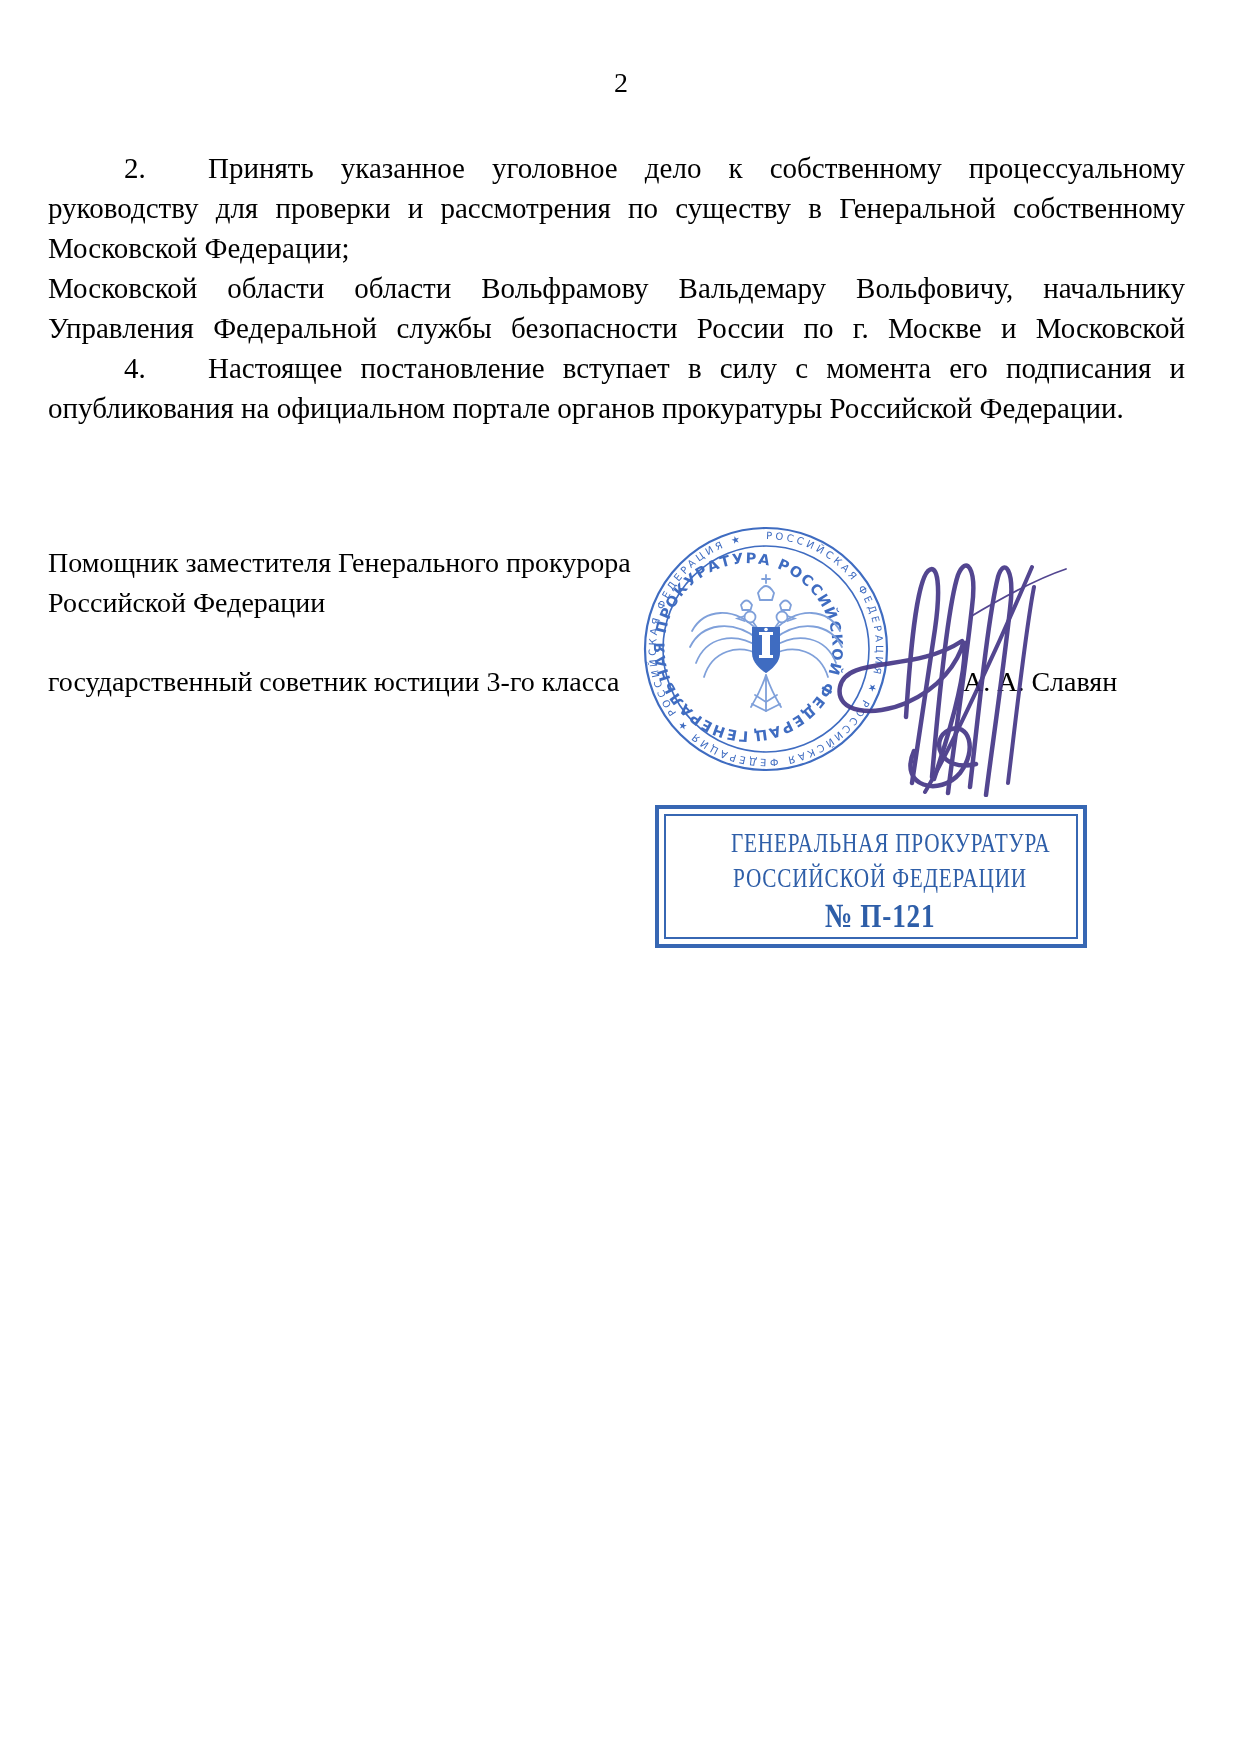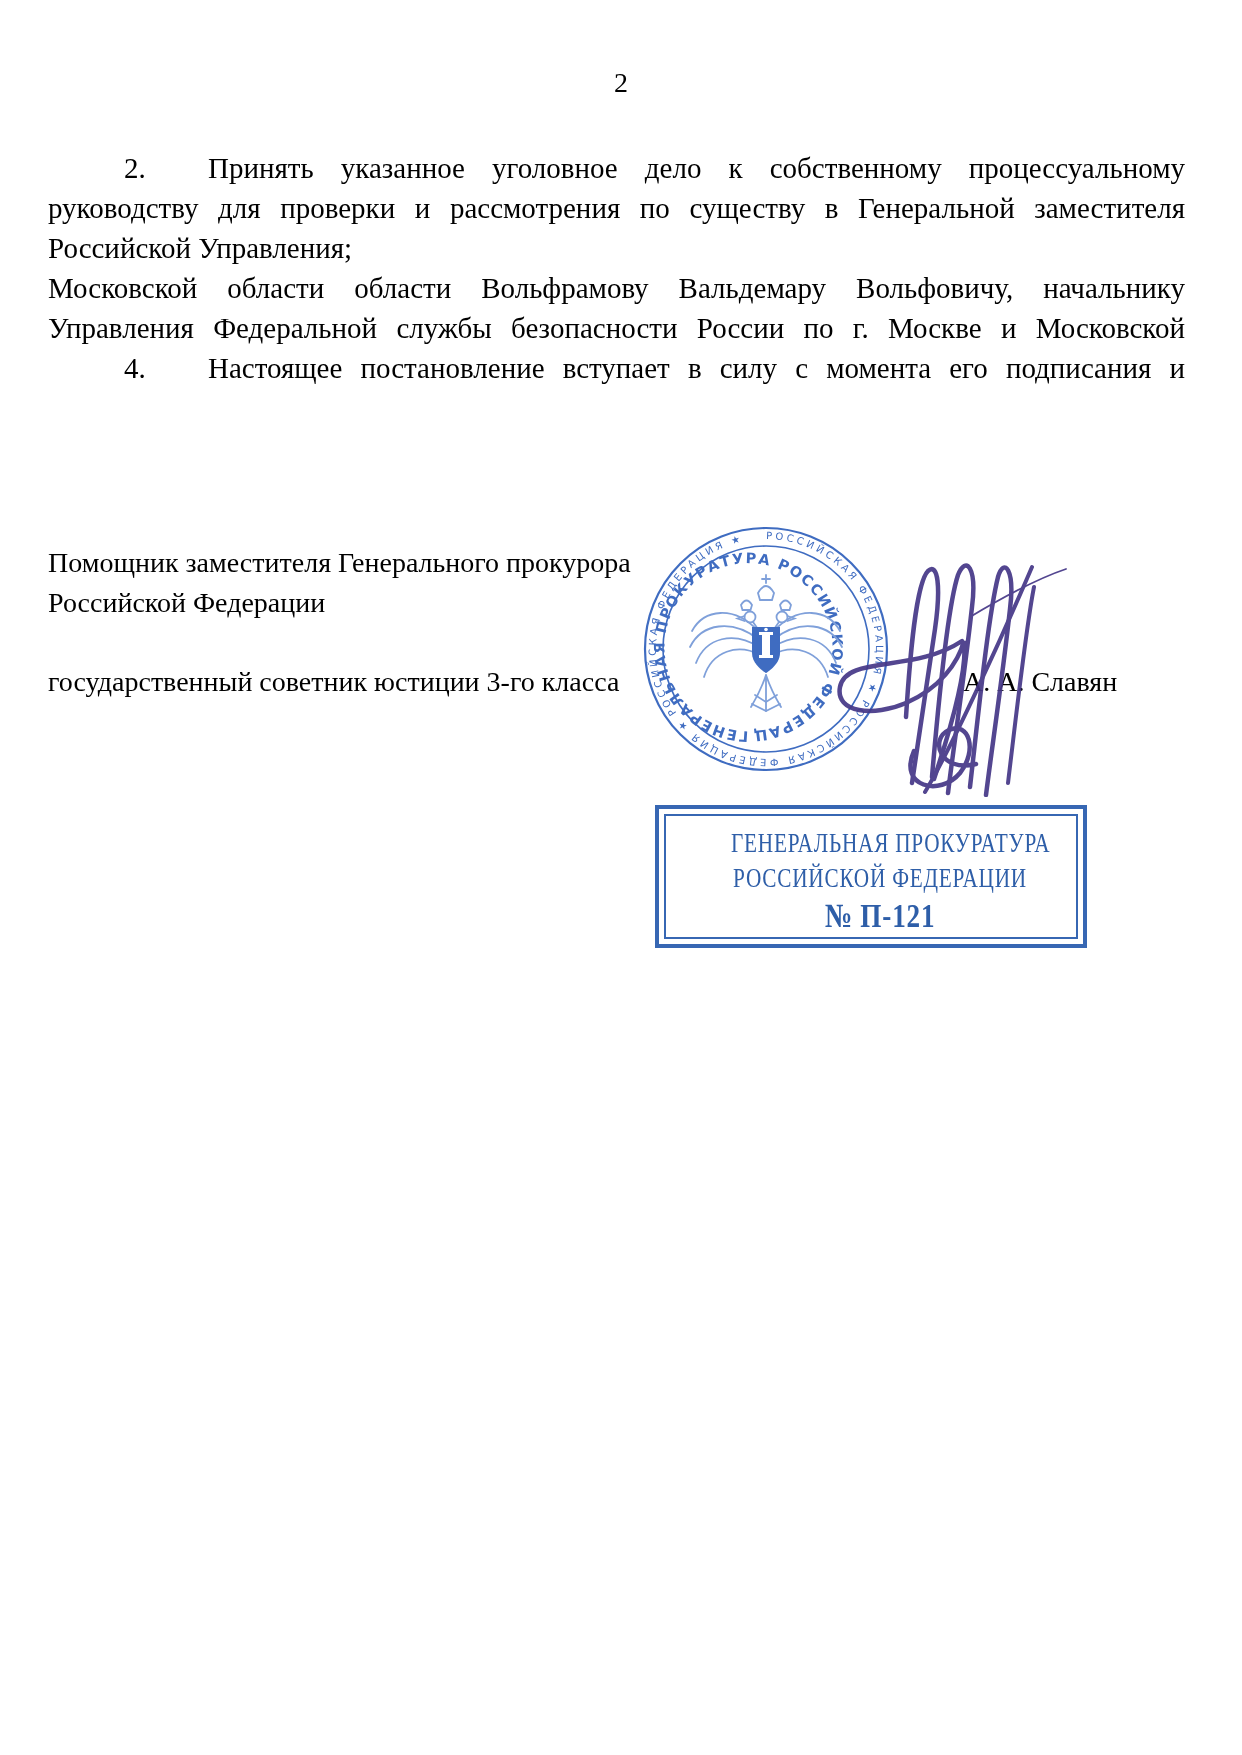--- a/index.html
+++ b/index.html
@@ -65,27 +65,28 @@
 </head>
 <body>
 
 <div class="page">
 
   <div class="pageno">2</div>
 
   <div class="textcol">
 
     <div class="bline numline"><span class="pnum">2.</span><span>Принять указанное уголовное дело к собственному процессуальному</span></div>
-    <div class="bline">руководству для проверки и рассмотрения по существу в Генеральной заместителя</div>
-    <div class="bline lastline">Российской Управления;</div>
+    <div class="bline">руководству для проверки и рассмотрения по существу в Генеральной собственному</div>
+    <div class="bline lastline">Московской Федерации;</div>
 
     <div class="bline">Московской области области Вольфрамову Вальдемару Вольфовичу, начальнику</div>
     <div class="bline">Управления Федеральной службы безопасности России по г. Москве и Московской</div>
 
     <div class="bline numline"><span class="pnum">4.</span><span>Настоящее постановление вступает в силу с момента его подписания и</span></div>
+    <div class="bline lastline">опубликования на официальном портале органов прокуратуры Российской Федерации.</div>
   </div>
 
   <div class="sigblock">
     <div>Помощник заместителя Генерального прокурора</div>
     <div>Российской Федерации</div>
   </div>
 
   <div class="rankline">государственный советник юстиции 3-го класса</div>
   <div class="namefio">А. А. Славян</div>
 

